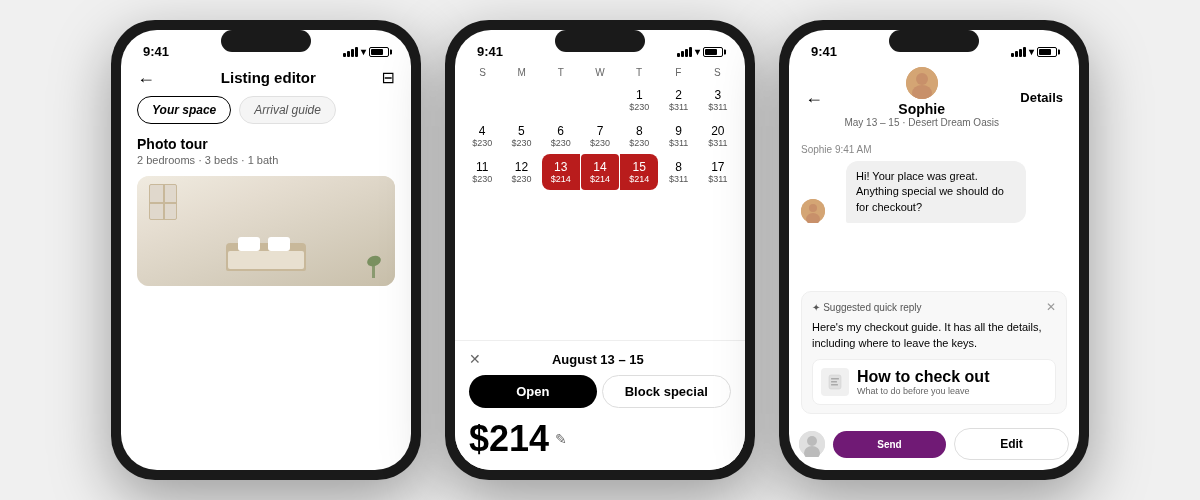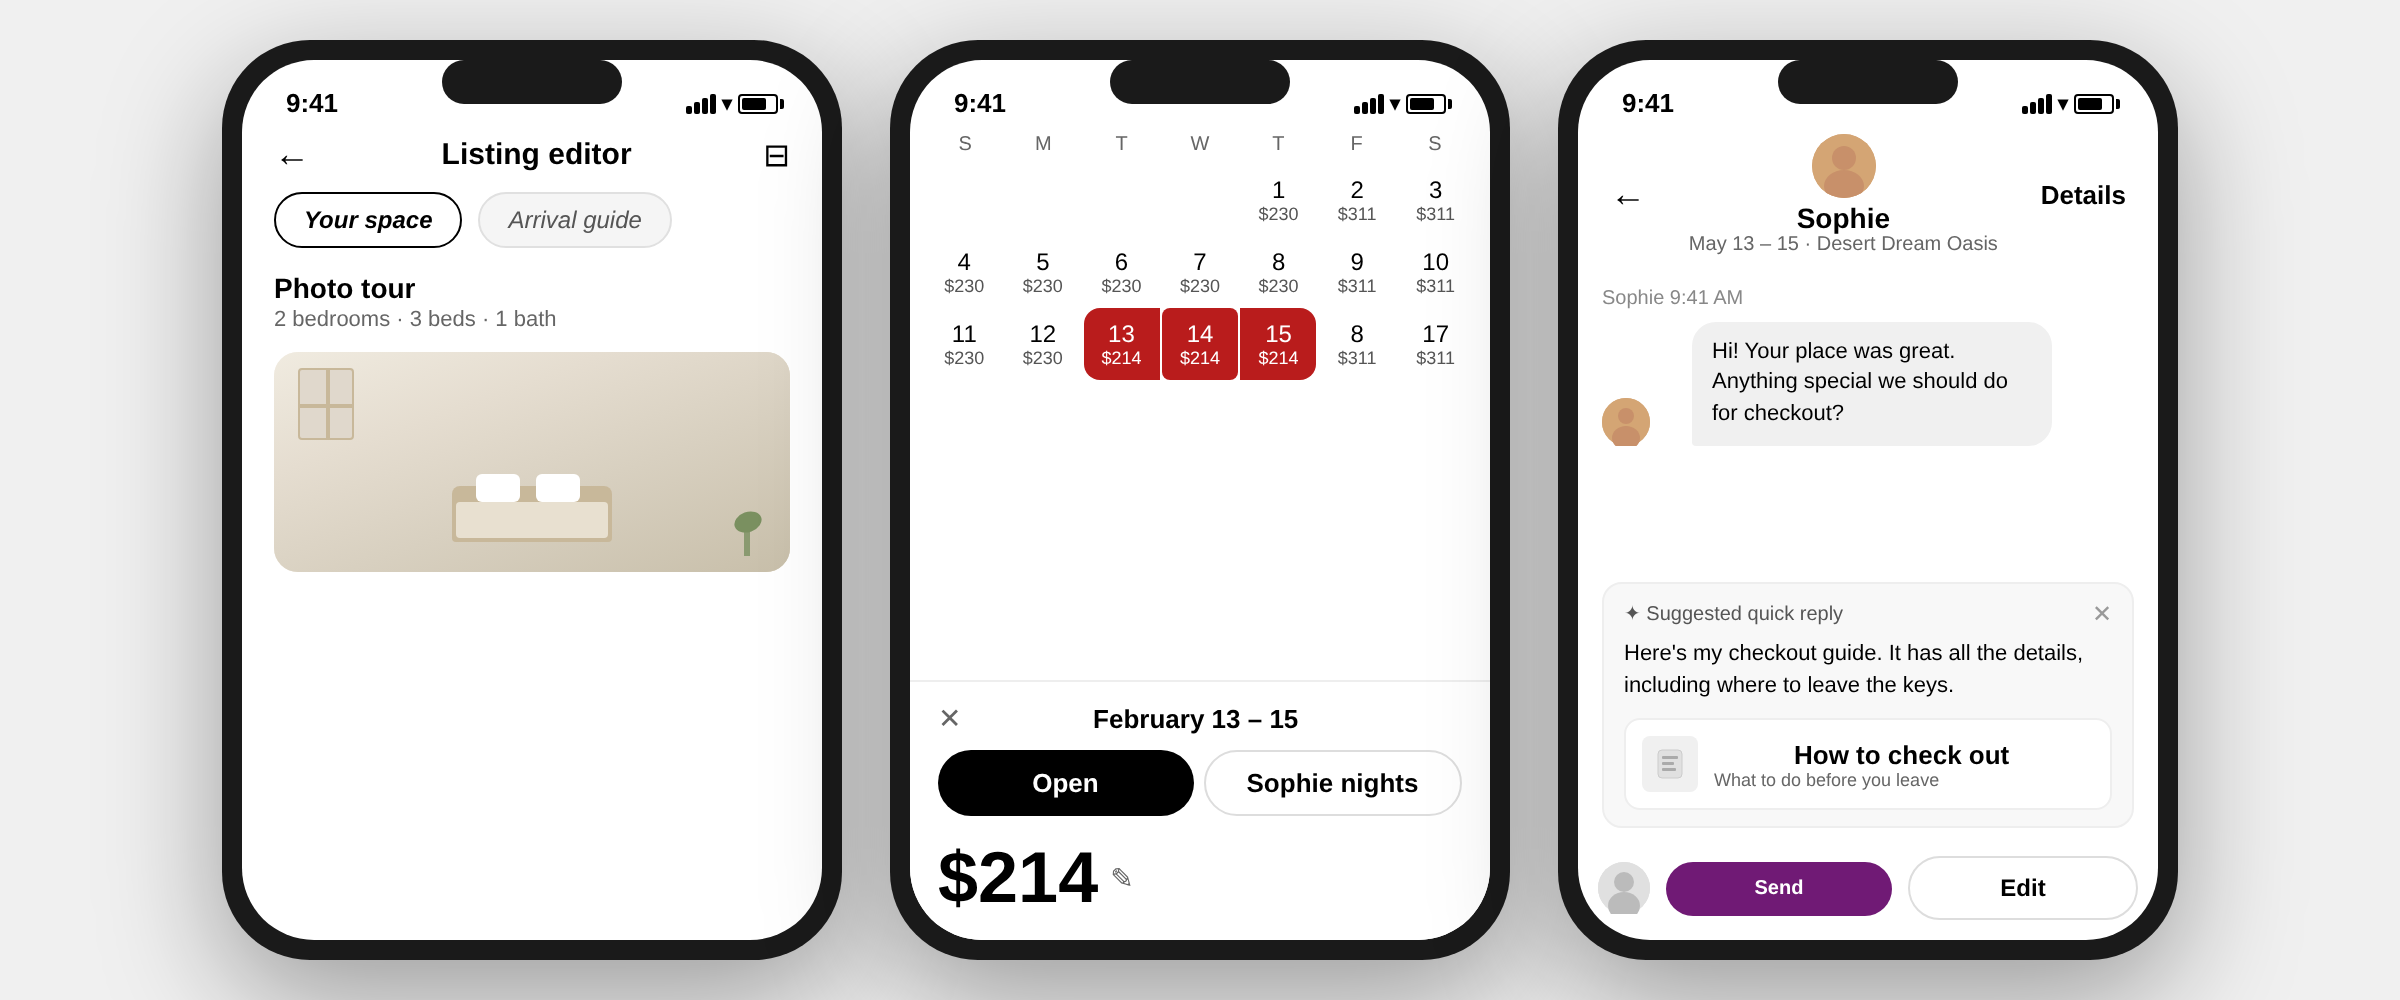--- a/index.html
+++ b/index.html
@@ -259,21 +259,21 @@
     .p3-qr-x { font-size: 12px; color: #999; cursor: pointer; }
     .p3-qr-text { font-size: 11px; color: #000; line-height: 1.4; margin-bottom: 8px; }
     .p3-qr-card {
       background: #fff; border: 1px solid #eee; border-radius: 8px;
       padding: 8px; display: flex; align-items: center; gap: 8px;
     }
     .p3-qr-card-icon {
       width: 28px; height: 28px; background: #f0f0f0; border-radius: 4px;
       display: flex; align-items: center; justify-content: center; font-size: 12px; flex-shrink: 0;
     }
-    .p3-qr-card-title { font-size: 13px; font-weight: 600; margin-left: 40px; }
+    .p3-qr-card-title { font-size: 16px; font-weight: 600; }
     .p3-qr-card-sub { font-size: 9px; color: #666; }
 
     .p3-send-bar {
       display: flex; gap: 8px; padding: 6px 10px 10px; flex-shrink: 0; align-items: center;
     }
     .p3-send-avatar {
       width: 26px; height: 26px; border-radius: 50%; background: #e0e0e0;
       display: flex; align-items: center; justify-content: center; font-size: 10px; flex-shrink: 0;
     }
     .p3-btn-send {
@@ -420,21 +420,21 @@
           </div>
         <div class="cal-cell">
             <span class="day-num">8</span>
             <span class="day-price">$230</span>
           </div>
         <div class="cal-cell">
             <span class="day-num">9</span>
             <span class="day-price">$311</span>
           </div>
         <div class="cal-cell">
-            <span class="day-num">10</span>
+            <span class="day-num">20</span>
             <span class="day-price">$311</span>
           </div>
       </div>
 
       <div class="cal-grid">
         <div class="cal-cell">
             <span class="day-num">11</span>
             <span class="day-price">$230</span>
           </div>
         <div class="cal-cell">
@@ -460,26 +460,26 @@
         <div class="cal-cell">
             <span class="day-num">17</span>
             <span class="day-price">$311</span>
           </div>
       </div>
     </div>
 
     <div class="p2-bottom-panel">
       <div class="p2-panel-header">
         <span class="p2-close-btn">✕</span>
-        <span class="p2-panel-date">February 13 – 15</span>
+        <span class="p2-panel-date">August 13 – 15</span>
         <span style="width:16px"></span>
       </div>
       <div class="p2-panel-buttons">
         <button class="p2-btn-open">Open</button>
-        <button class="p2-btn-block">Sophie nights</button>
+        <button class="p2-btn-block">Block special</button>
       </div>
       <div class="p2-price-row">
         <span class="p2-price">$214</span>
         <span class="p2-edit-icon">✎</span>
       </div>
     </div>
 
   </div>
 </div>
 

